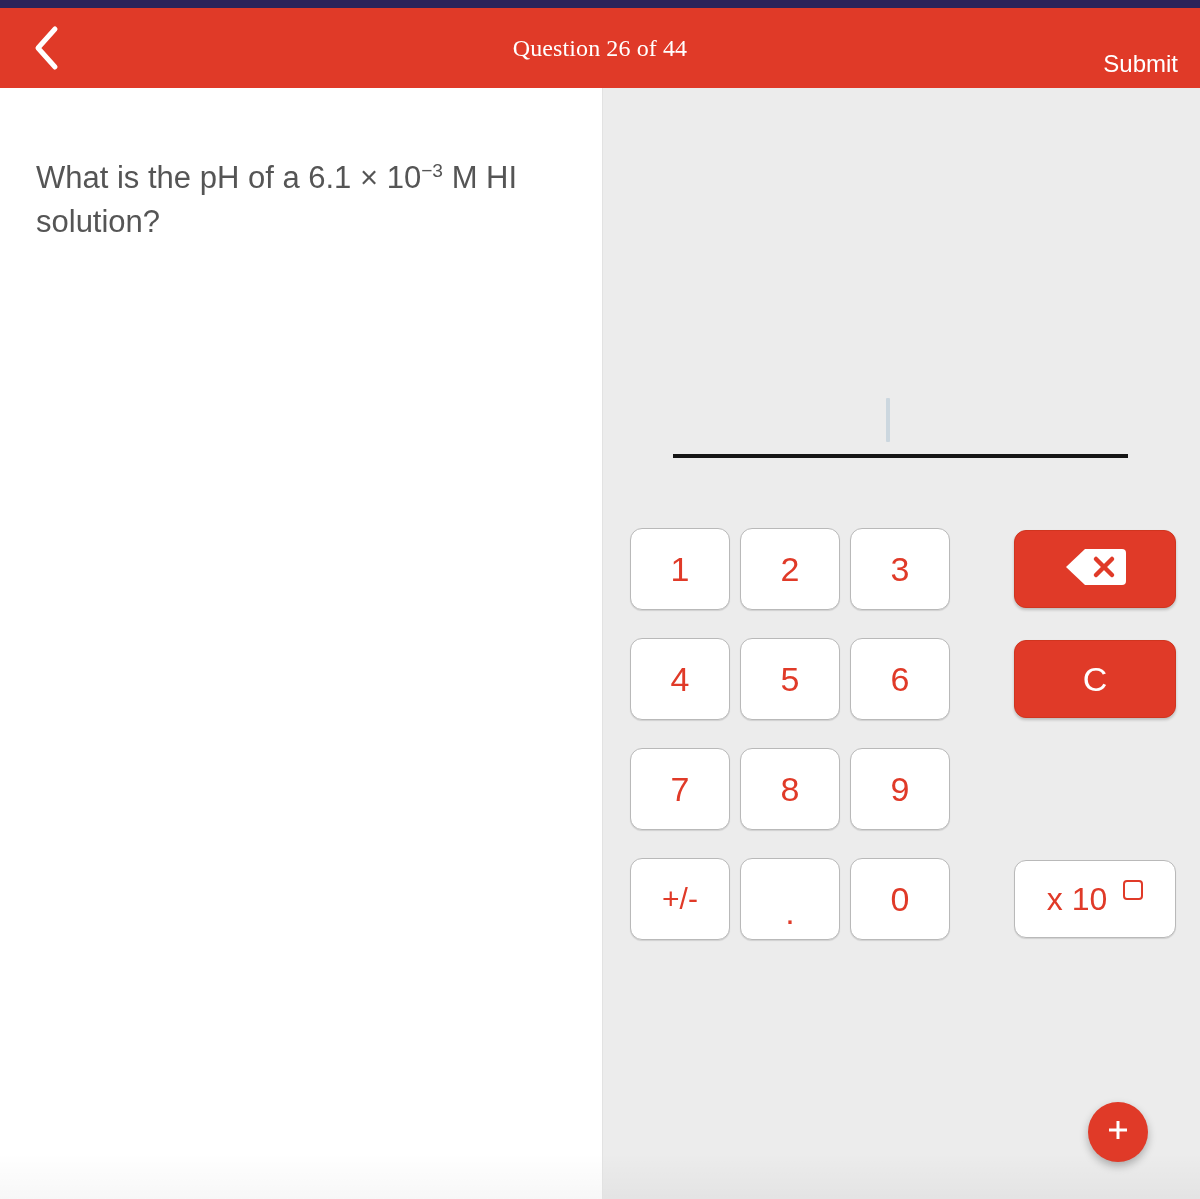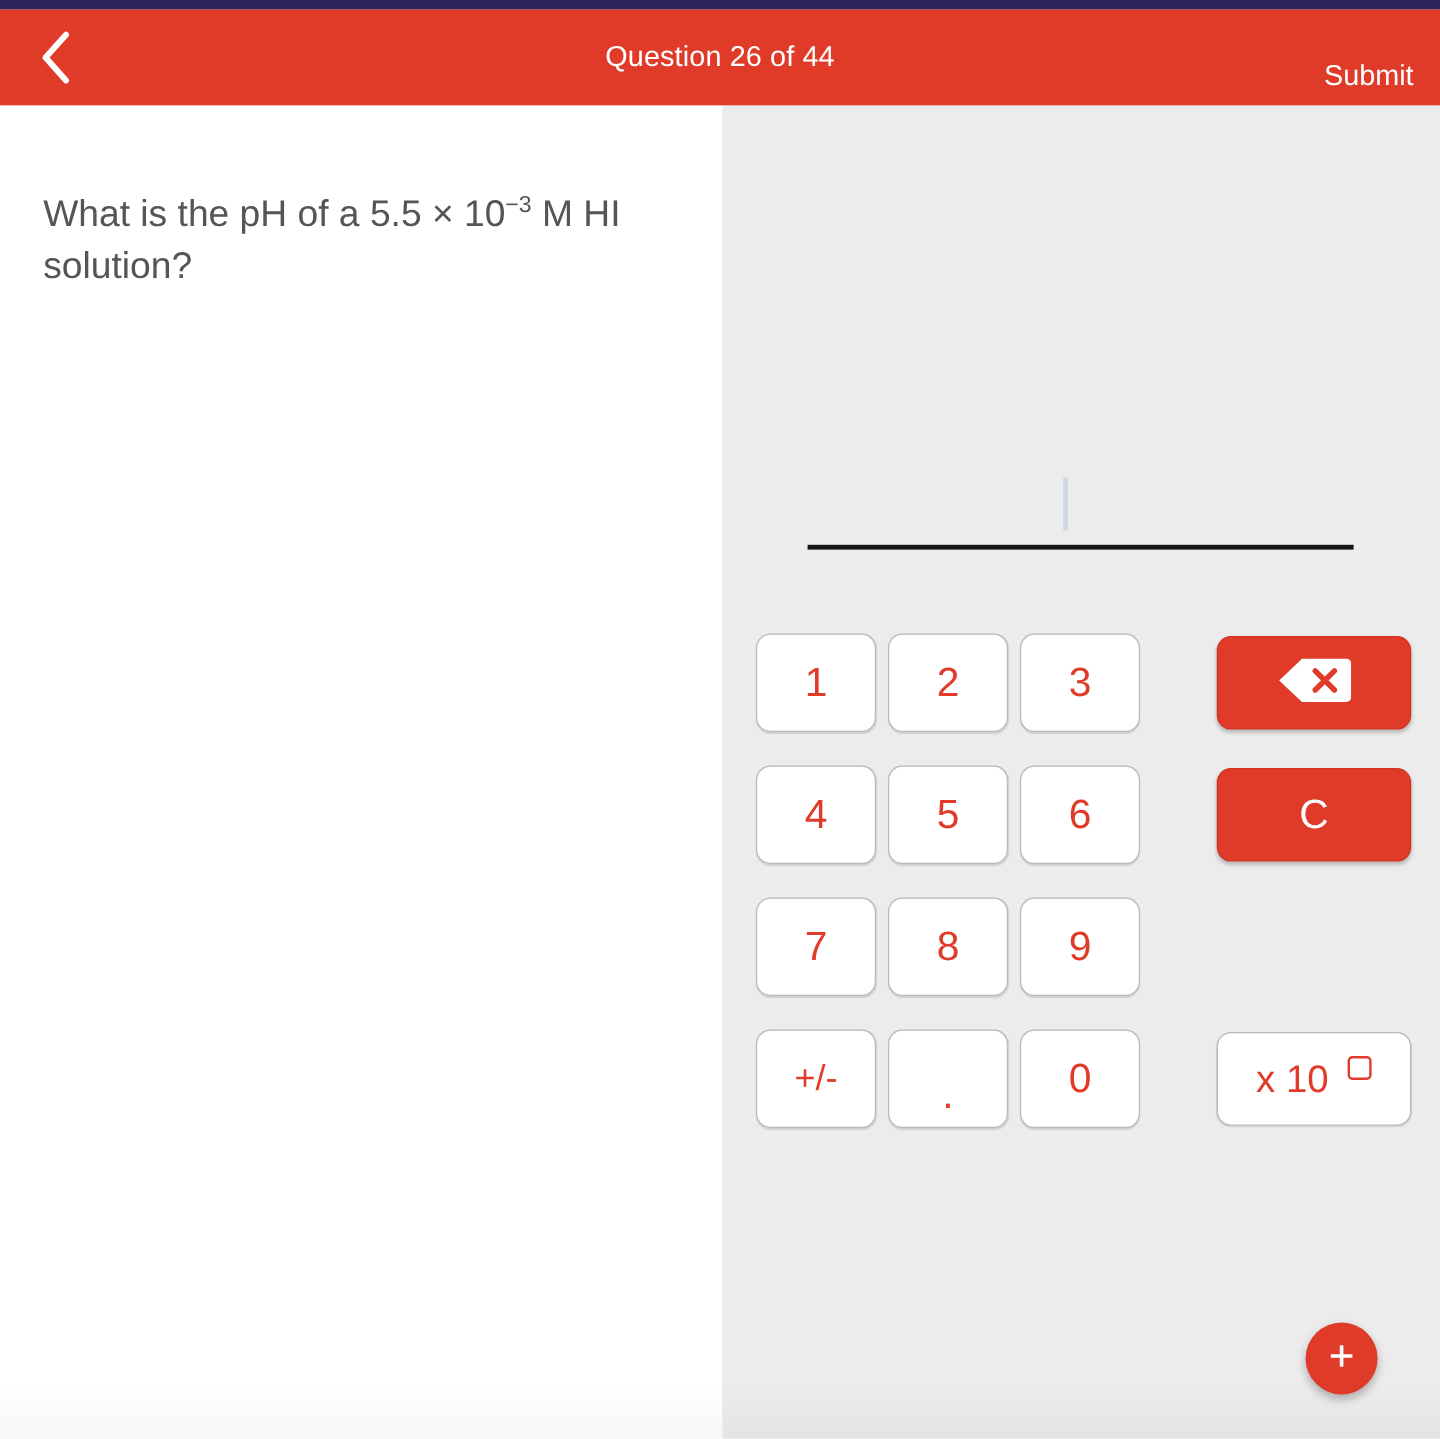--- a/index.html
+++ b/index.html
@@ -55,20 +55,21 @@
     left: 0;
     top: 0;
     width: 1200px;
     height: 80px;
     line-height: 80px;
     text-align: center;
     color: #ffffff;
     font-size: 24px;
     font-weight: 400;
     letter-spacing: 0.1px;
+    font-family: Liberation Serif, serif;
   }
 
   .submit-btn {
     position: absolute;
     right: 20px;
     top: 0;
     height: 80px;
     line-height: 80px;
     color: #ffffff;
     font-size: 24px;
@@ -292,21 +293,21 @@
       </span>
     </div>
 
     <div class="header-title">Question 26 of 44</div>
 
     <div class="submit-btn">Submit</div>
   </div>
 
   <div class="pane-left">
     <div class="question-text">
-      <span>What is the pH of a 5.5 × 10</span><span class="sup">−3</span><span> M HI solution?</span>
+      <span>What is the pH of a 6.1 × 10</span><span class="sup">−3</span><span> M HI solution?</span>
     </div>
     <div class="bottom-fade-left"></div>
   </div>
 
   <div class="pane-divider"></div>
 
   <div class="pane-right">
 
     <div class="answer-field">
       <div class="answer-value"></div>

